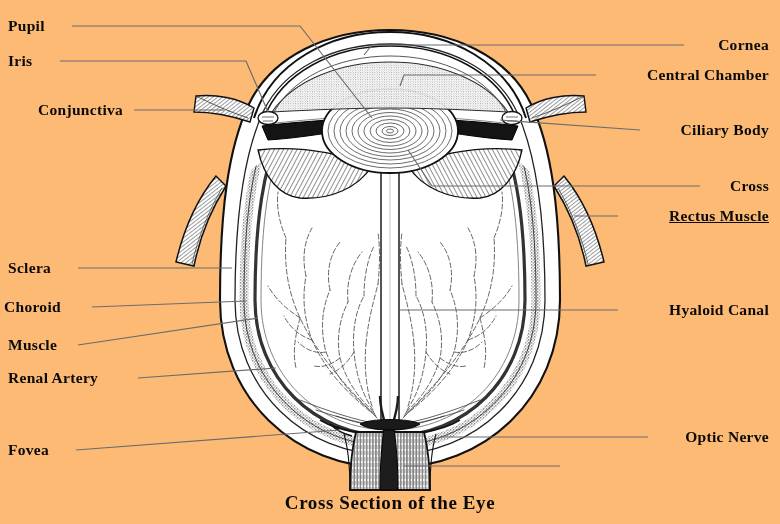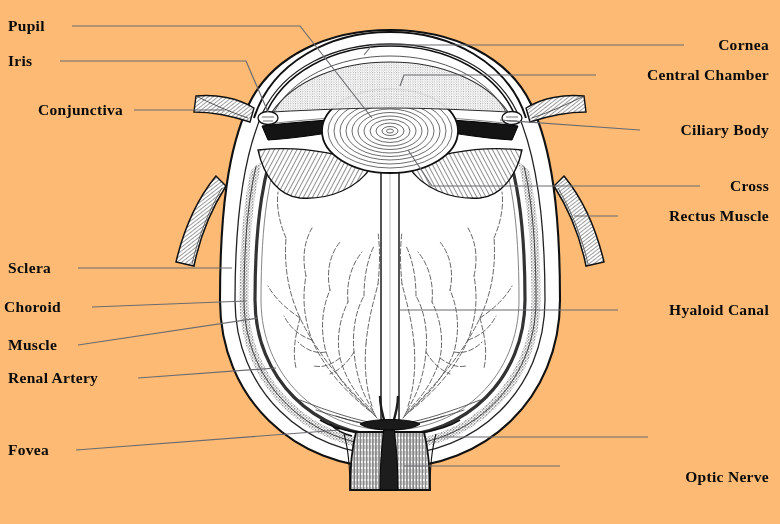--- a/index.html
+++ b/index.html
@@ -339,18 +339,19 @@
   <div class="label" style="left:8px; top:260px;">Sclera</div>
   <div class="label" style="left:4px; top:299px;">Choroid</div>
   <div class="label" style="left:8px; top:337px;">Muscle</div>
   <div class="label" style="left:8px; top:370px;">Renal Artery</div>
   <div class="label" style="left:8px; top:442px;">Fovea</div>
 
   <div class="label r" style="right:11px; top:37px;">Cornea</div>
   <div class="label r" style="right:11px; top:67px;">Central Chamber</div>
   <div class="label r" style="right:11px; top:122px;">Ciliary Body</div>
   <div class="label r" style="right:11px; top:178px;">Cross</div>
-  <div class="label r" style="right:11px; top:208px;">Rectus Muscle</div>
+  <div class="label r" style="right:11px; top:208px;text-decoration:underline;">Rectus Muscle</div>
   <div class="label r" style="right:11px; top:302px;">Hyaloid Canal</div>
-  <div class="label r" style="right:11px; top:429px;margin-top:40px;">Optic Nerve</div>
-
+  <div class="label r" style="right:11px; top:429px;">Optic Nerve</div>
+
+  <div id="caption">Cross Section of the Eye</div>
 
 </div>
 
 </body></html>

